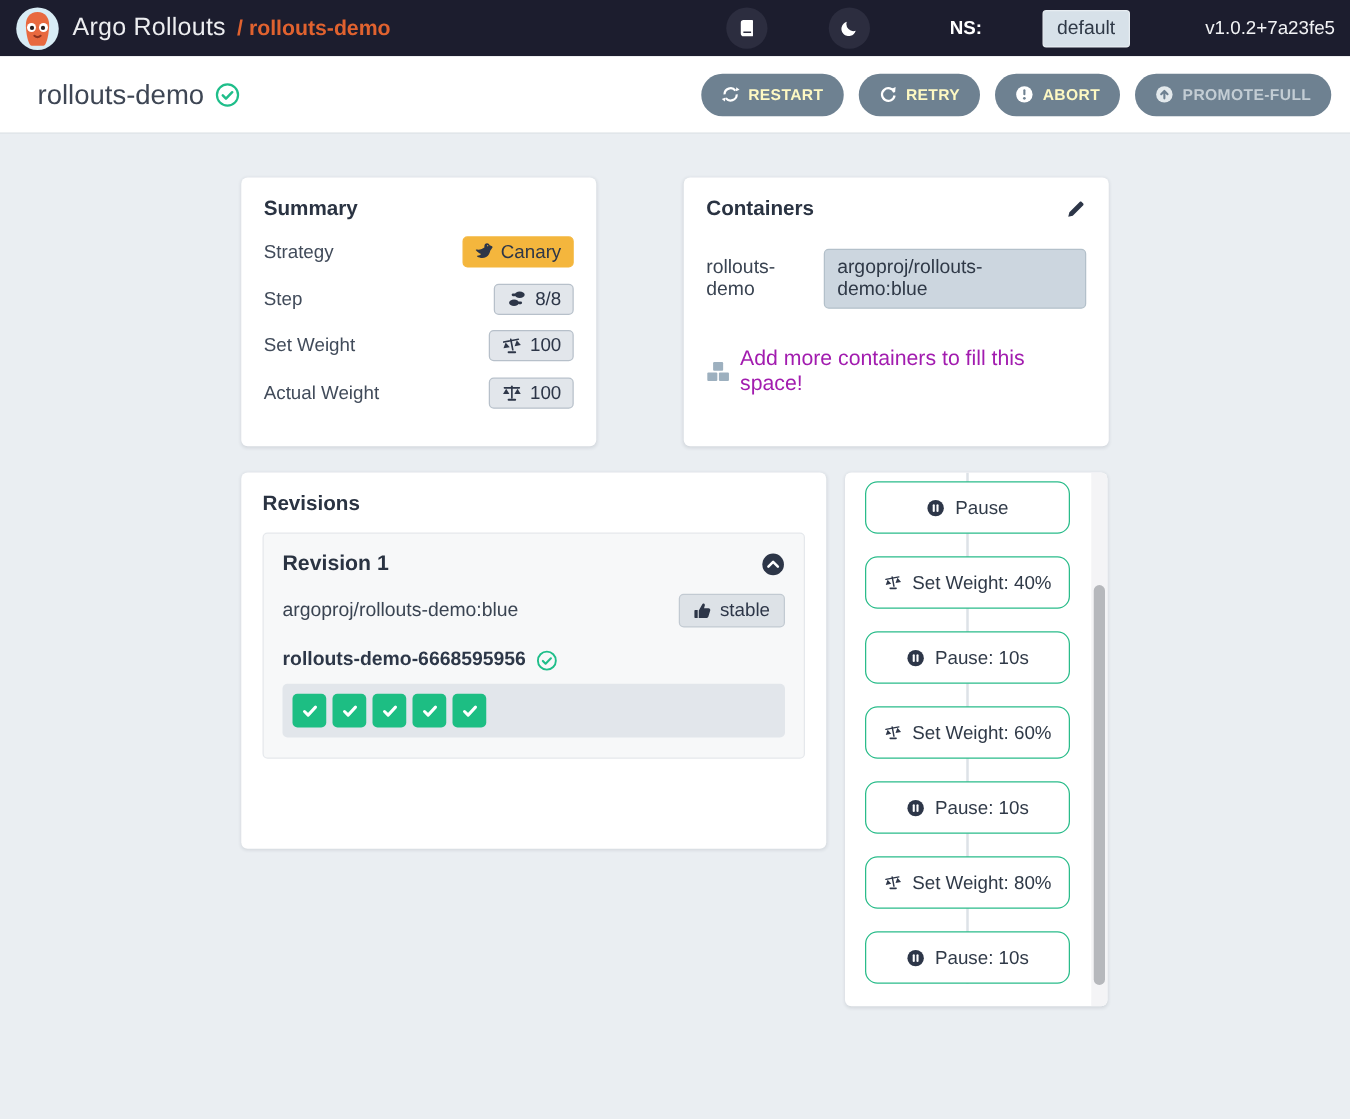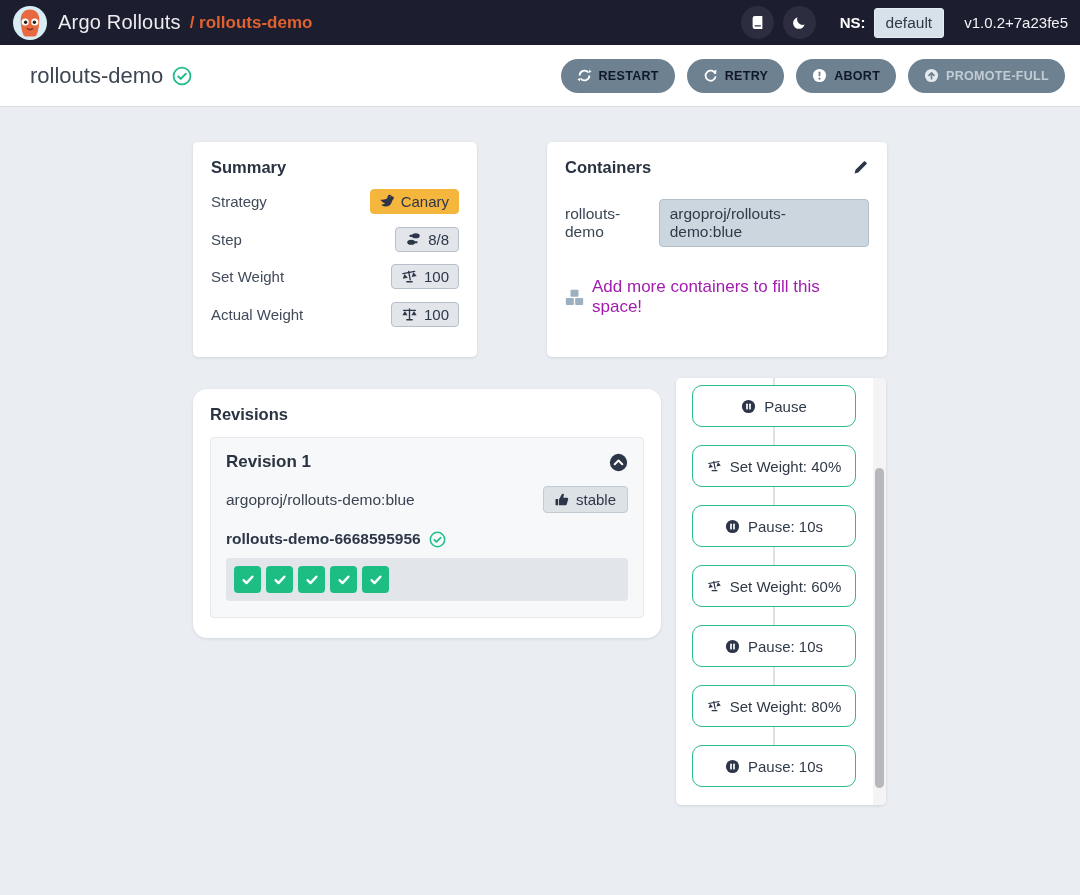--- a/index.html
+++ b/index.html
@@ -13,21 +13,21 @@
   .screen { position:relative; width:1080px; height:895px; background:#eaeef2; }
 
   
   .topbar {
     height:45px; background:#1c1d2e; display:flex; align-items:center;
     padding:0 10px 0 12px; color:#ecedf0;
   }
   .brand { display:flex; align-items:center; gap:10px; cursor:pointer; }
   .brand-name { font-size:20px; font-weight:500; letter-spacing:.2px; color:#ecedf0; }
   .crumb { font-size:17px; font-weight:700; color:#e0622f; margin-left:9px; }
-  .topbar-right { margin-left:auto; display:flex; align-items:center; }
+  .topbar-right { margin-left:auto; display:flex; align-items:center;gap:40px; }
   .circle-btn {
     width:33px; height:33px; border-radius:50%; background:#2c2d3f;
     display:flex; align-items:center; justify-content:center; margin-left:9px; cursor:pointer;
   }
   .ns-label { font-size:15px; font-weight:700; color:#fff; margin-left:24px; }
   .ns-value {
     margin-left:8px; background:#d7e1e9; color:#2f3947; font-size:15.5px;
     padding:5px 11px; border-radius:3px; border:1px solid #e7edf2;
   }
   .version { font-size:15px; color:#f2f3f5; margin-left:20px; margin-right:2px; }
@@ -35,21 +35,21 @@
   
   .actionbar {
     height:62px; background:#fff; border-bottom:1px solid #d9dfe4;
     display:flex; align-items:center; padding:0 15px 0 30px;
   }
   .page-title { font-size:22px; color:#3e4654; display:flex; align-items:center; gap:9px; }
   .actions { margin-left:auto; display:flex; gap:12px; }
   .pill-btn {
     display:flex; align-items:center; gap:7px; height:34px; padding:0 16px;
     background:#6e8191; border:none; border-radius:17px; cursor:pointer;
-    color:#0f172a; font-family:inherit; font-size:12.5px; font-weight:700; letter-spacing:.3px;
+    color:#fef9c3; font-family:inherit; font-size:12.5px; font-weight:700; letter-spacing:.3px;
   }
   .pill-btn.disabled { color:#c3cdd4; }
 
   
   .card {
     position:absolute; background:#fff; border-radius:5px;
     box-shadow:0 1px 3px rgba(30,40,60,.12);
   }
   .card h3 { font-size:16.5px; font-weight:700; color:#2a3342; }
 
@@ -69,21 +69,21 @@
   .cont-name { font-size:15.5px; color:#3a4452; }
   .cont-image {
     margin-left:auto; background:#ccd6df; border:1px solid #b3c0ca; border-radius:4px;
     font-size:15.5px; color:#2f3947; padding:5px 10px; cursor:pointer;
   }
   .cont-hint {
     margin-top:30px; display:flex; align-items:center; justify-content:center; gap:8px;
     color:#a21caf; font-size:17px;
   }
 
-  .card-revisions { left:193px; top:389px; width:468px; height:249px; padding:16px 17px;border-radius:14px; }
+  .card-revisions { left:193px; top:378px; width:468px; height:301px; padding:16px 17px; }
   .rev-box {
     margin-top:13px; background:#f7f8f9; border:1px solid #e5e8ec; border-radius:4px;
     padding:14px 15px 16px;
   }
   .rev-head { display:flex; align-items:center; }
   .rev-name { font-size:17px; font-weight:700; color:#2a3342; }
   .collapse-btn { margin-left:auto; cursor:pointer; display:flex; }
   .rev-image-row { display:flex; align-items:center; margin-top:14px; }
   .rev-image { font-size:15.5px; color:#3a4452; }
   .stable-badge {

